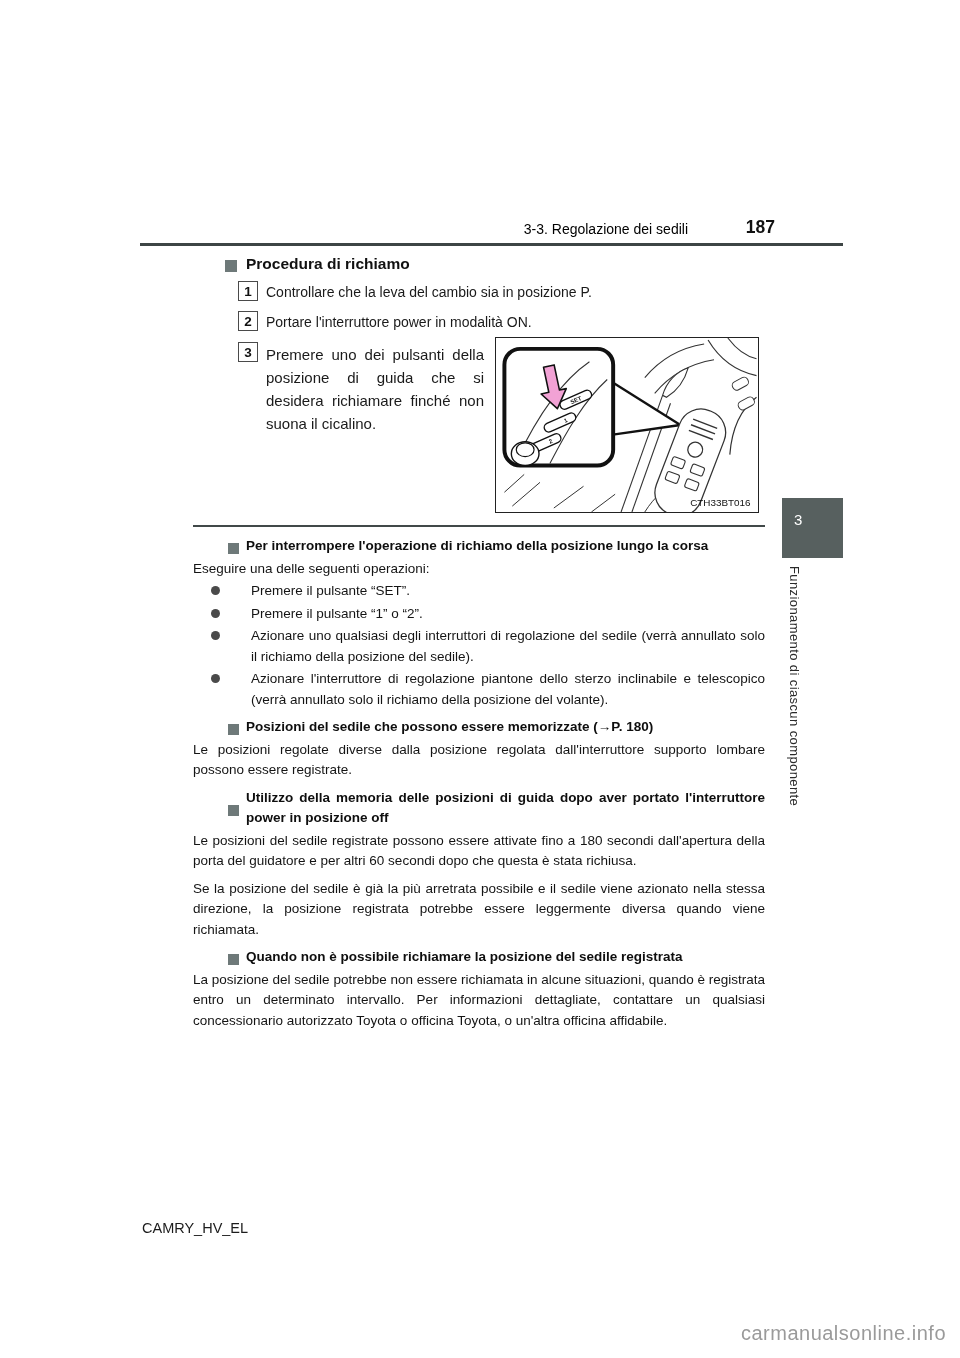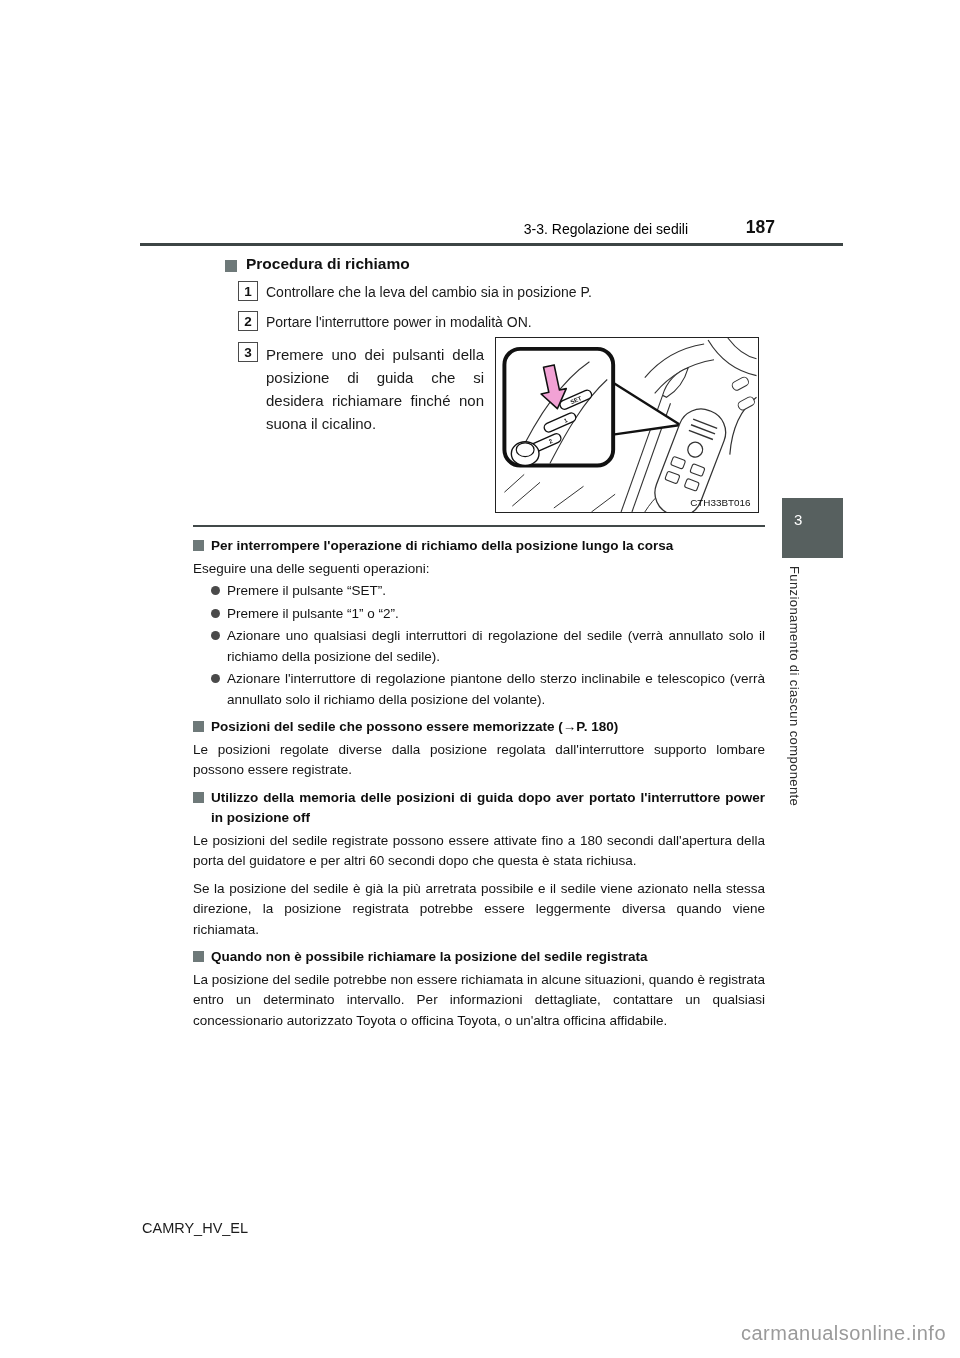--- a/index.html
+++ b/index.html
@@ -64,25 +64,25 @@
     position:absolute; left:193px; top:525px;
     width:572px; height:1.5px; background:#414949;
   }
 
   
   .notes {
     position:absolute; left:193px; top:536px; width:572px;
     font-size:13.5px; line-height:20.5px; color:#141414;
   }
   .note { margin-bottom:7px; }
-  .note-h { display:flex; align-items:flex-start; margin-bottom:2px; }
+  .note-h { display:flex; align-items:center; margin-bottom:2px;margin-left:35px; }
   .note-h .sq { width:11px; height:11px; background:#6e7979; margin:4px 7px 0 0; flex:none; }
   .note-h-text { font-weight:bold; text-align:justify; text-align-last:left; flex:1; color:#0e0e0e; }
   .note-p { text-align:justify; text-align-last:left; margin-bottom:2px; }
-  .bullet { display:flex; align-items:flex-start; margin-left:18px; margin-bottom:2px; }
+  .bullet { display:flex; align-items:flex-start; margin-left:18px; margin-bottom:2px;gap:24px; }
   .bullet .dot { width:9px; height:9px; border-radius:50%; background:#4a4a4a; margin:5px 7px 0 0; flex:none; }
   .bullet-text { flex:1; text-align:justify; text-align-last:left; }
 
   
   .chapter-tab {
     position:absolute; left:782px; top:498px;
     width:61px; height:60px; background:#57605f;
   }
   .chapter-tab .n {
     position:absolute; left:12px; top:13px;

